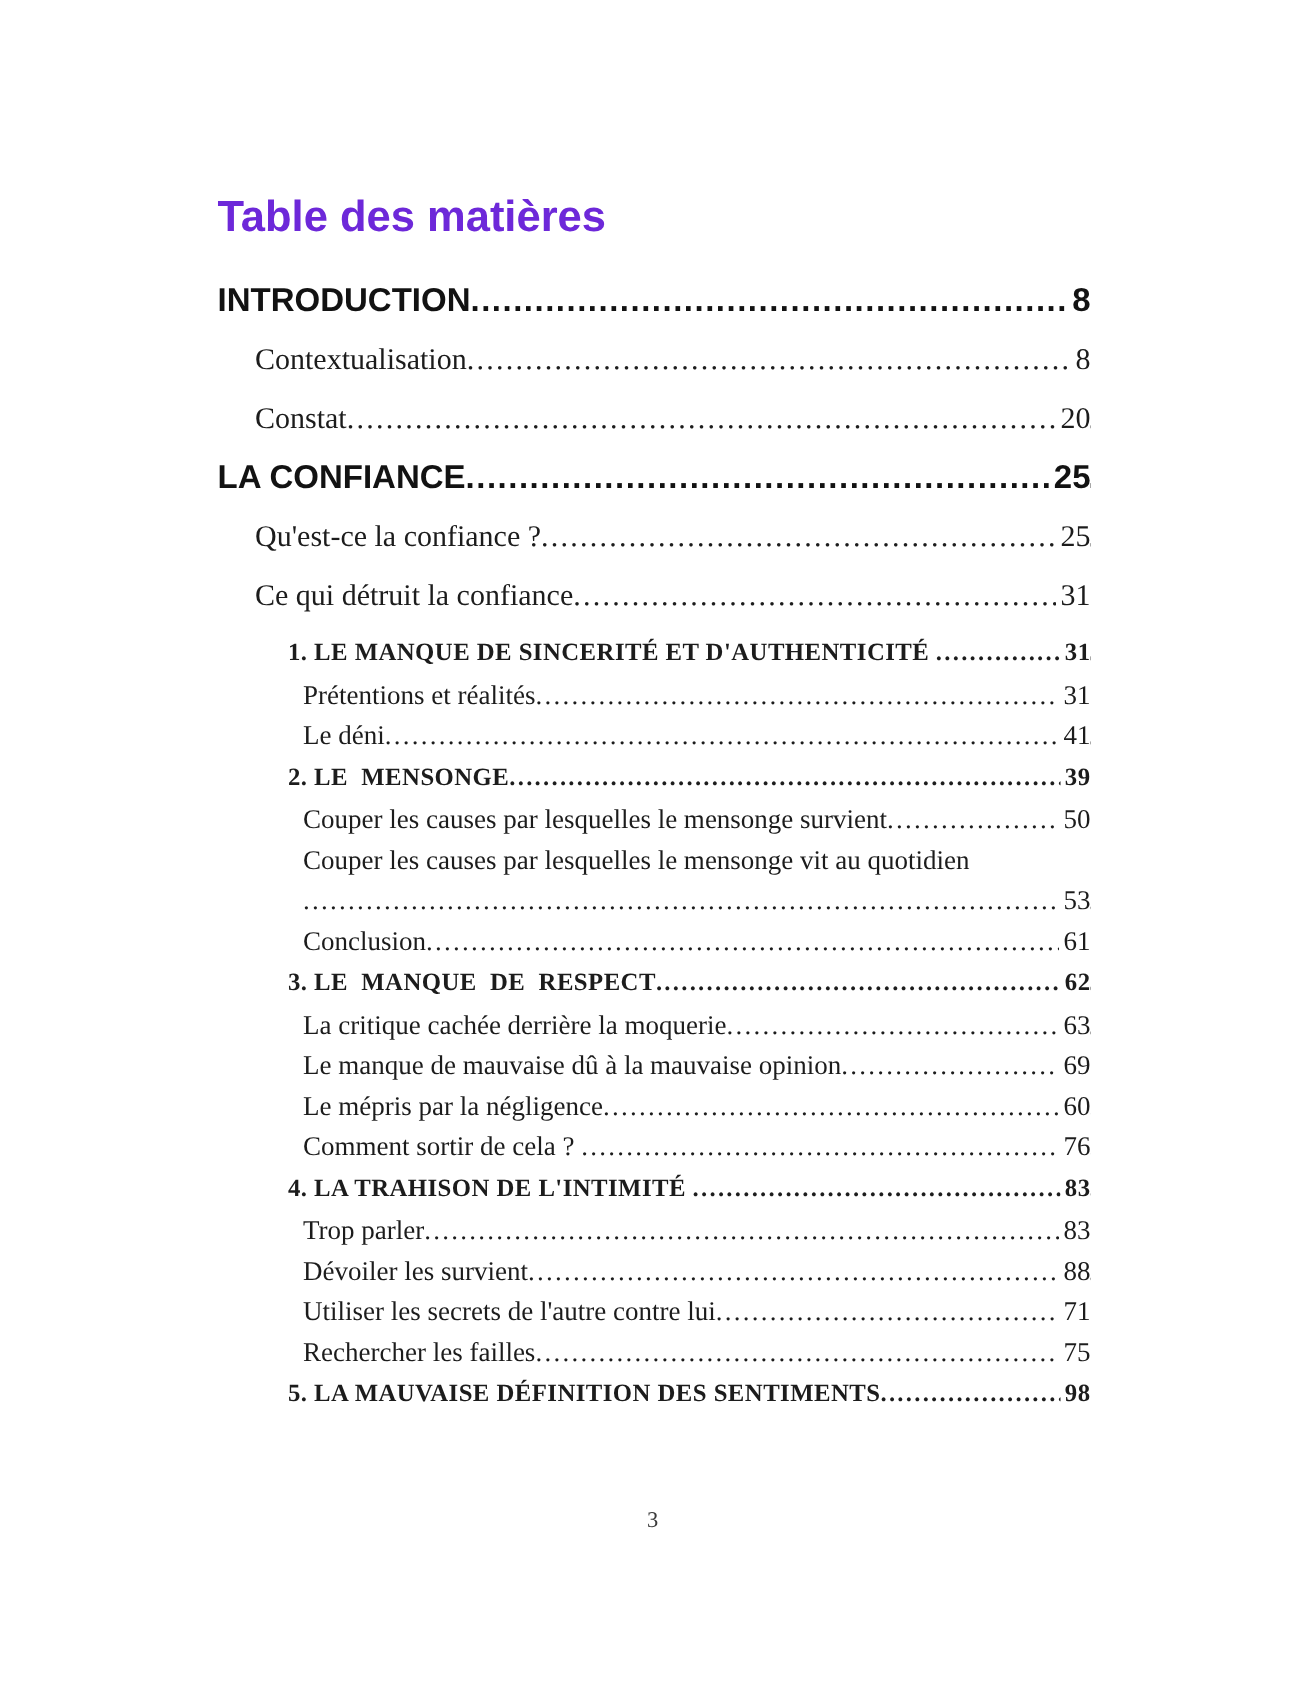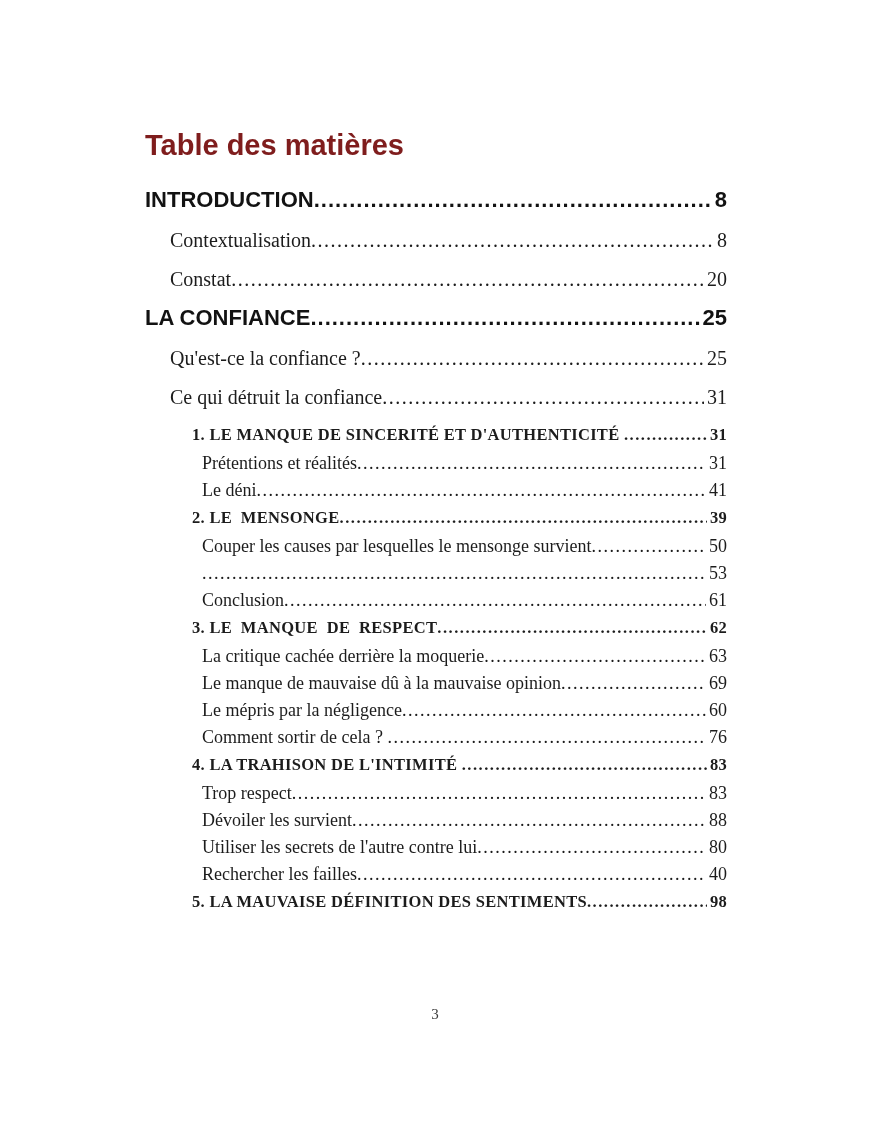--- a/index.html
+++ b/index.html
@@ -18,21 +18,21 @@
   }
   .doc-title {
     position: absolute;
     left: 145px;
     top: 128px;
     margin: 0;
     font-family: "Liberation Sans", sans-serif;
     font-weight: bold;
     font-size: 29px;
     line-height: 34px;
-    color: #7f1d1d;
+    color: #6d28d9;
   }
   .toc {
     position: absolute;
     left: 145px;
     top: 188px;
     width: 582px;
   }
   .row {
     position: relative;
     overflow: hidden;
@@ -108,31 +108,32 @@
       <div class="row sub"><span class="label">Contextualisation</span><span class="leader">............................................................................................................................................................................................................................</span><span class="pagenum">8</span></div>
       <div class="row sub"><span class="label">Constat</span><span class="leader">............................................................................................................................................................................................................................</span><span class="pagenum">20</span></div>
       <div class="row h1"><span class="label">LA CONFIANCE</span><span class="leader">............................................................................................................................................................................................................................</span><span class="pagenum">25</span></div>
       <div class="row sub"><span class="label">Qu'est-ce la confiance ?</span><span class="leader">............................................................................................................................................................................................................................</span><span class="pagenum">25</span></div>
       <div class="row sub"><span class="label">Ce qui détruit la confiance</span><span class="leader">............................................................................................................................................................................................................................</span><span class="pagenum">31</span></div>
       <div class="row num"><span class="label">1. LE MANQUE DE SINCERITÉ ET D'AUTHENTICITÉ </span><span class="leader">............................................................................................................................................................................................................................</span><span class="pagenum">31</span></div>
       <div class="row sub2"><span class="label">Prétentions et réalités</span><span class="leader">............................................................................................................................................................................................................................</span><span class="pagenum">31</span></div>
       <div class="row sub2"><span class="label">Le déni</span><span class="leader">............................................................................................................................................................................................................................</span><span class="pagenum">41</span></div>
       <div class="row num"><span class="label">2. LE  MENSONGE</span><span class="leader">............................................................................................................................................................................................................................</span><span class="pagenum">39</span></div>
       <div class="row sub2"><span class="label">Couper les causes par lesquelles le mensonge survient</span><span class="leader">............................................................................................................................................................................................................................</span><span class="pagenum">50</span></div>
+      <div class="row sub2"><span class="label">Couper les causes par lesquelles le mensonge vit au quotidien</span></div>
       <div class="row sub2 cont"><span class="leader">............................................................................................................................................................................................................................</span><span class="pagenum">53</span></div>
       <div class="row sub2"><span class="label">Conclusion</span><span class="leader">............................................................................................................................................................................................................................</span><span class="pagenum">61</span></div>
       <div class="row num"><span class="label">3. LE  MANQUE  DE  RESPECT</span><span class="leader">............................................................................................................................................................................................................................</span><span class="pagenum">62</span></div>
       <div class="row sub2"><span class="label">La critique cachée derrière la moquerie</span><span class="leader">............................................................................................................................................................................................................................</span><span class="pagenum">63</span></div>
       <div class="row sub2"><span class="label">Le manque de mauvaise dû à la mauvaise opinion</span><span class="leader">............................................................................................................................................................................................................................</span><span class="pagenum">69</span></div>
       <div class="row sub2"><span class="label">Le mépris par la négligence</span><span class="leader">............................................................................................................................................................................................................................</span><span class="pagenum">60</span></div>
       <div class="row sub2"><span class="label">Comment sortir de cela ? </span><span class="leader">............................................................................................................................................................................................................................</span><span class="pagenum">76</span></div>
       <div class="row num"><span class="label">4. LA TRAHISON DE L'INTIMITÉ </span><span class="leader">............................................................................................................................................................................................................................</span><span class="pagenum">83</span></div>
-      <div class="row sub2"><span class="label">Trop respect</span><span class="leader">............................................................................................................................................................................................................................</span><span class="pagenum">83</span></div>
+      <div class="row sub2"><span class="label">Trop parler</span><span class="leader">............................................................................................................................................................................................................................</span><span class="pagenum">83</span></div>
       <div class="row sub2"><span class="label">Dévoiler les survient</span><span class="leader">............................................................................................................................................................................................................................</span><span class="pagenum">88</span></div>
-      <div class="row sub2"><span class="label">Utiliser les secrets de l'autre contre lui</span><span class="leader">............................................................................................................................................................................................................................</span><span class="pagenum">80</span></div>
-      <div class="row sub2"><span class="label">Rechercher les failles</span><span class="leader">............................................................................................................................................................................................................................</span><span class="pagenum">40</span></div>
+      <div class="row sub2"><span class="label">Utiliser les secrets de l'autre contre lui</span><span class="leader">............................................................................................................................................................................................................................</span><span class="pagenum">71</span></div>
+      <div class="row sub2"><span class="label">Rechercher les failles</span><span class="leader">............................................................................................................................................................................................................................</span><span class="pagenum">75</span></div>
       <div class="row num"><span class="label">5. LA MAUVAISE DÉFINITION DES SENTIMENTS</span><span class="leader">............................................................................................................................................................................................................................</span><span class="pagenum">98</span></div>
     </div>
 
   <div class="footer">
     <span class="folio">3</span>
   </div>
 </div>
 
 </body></html>

